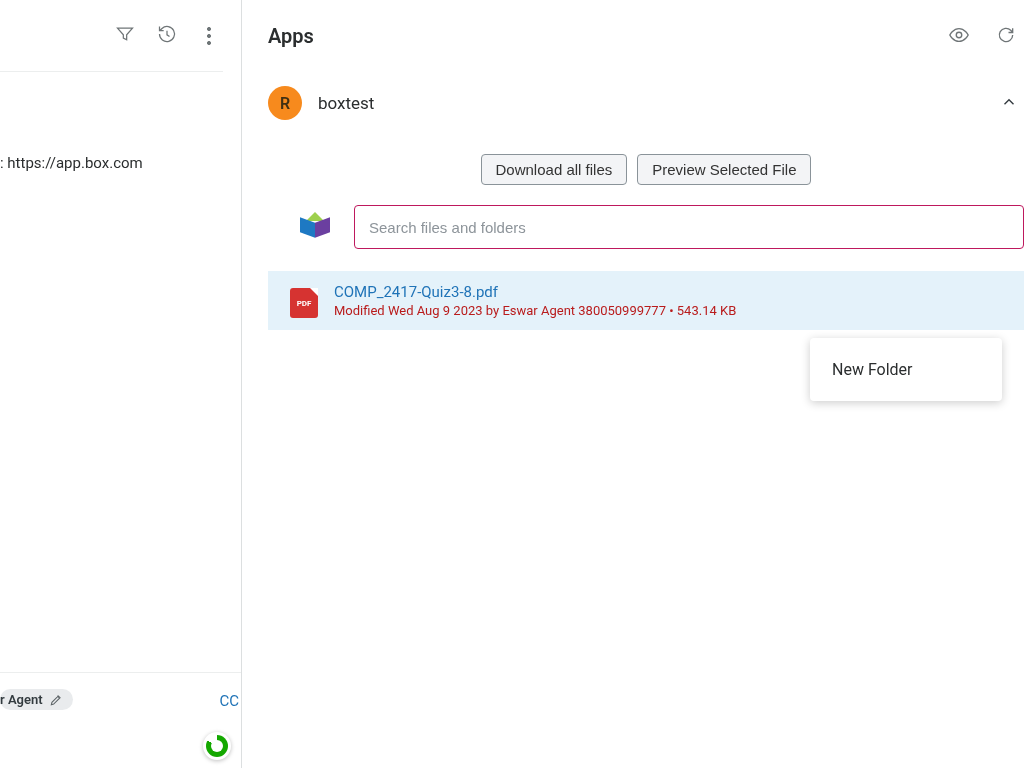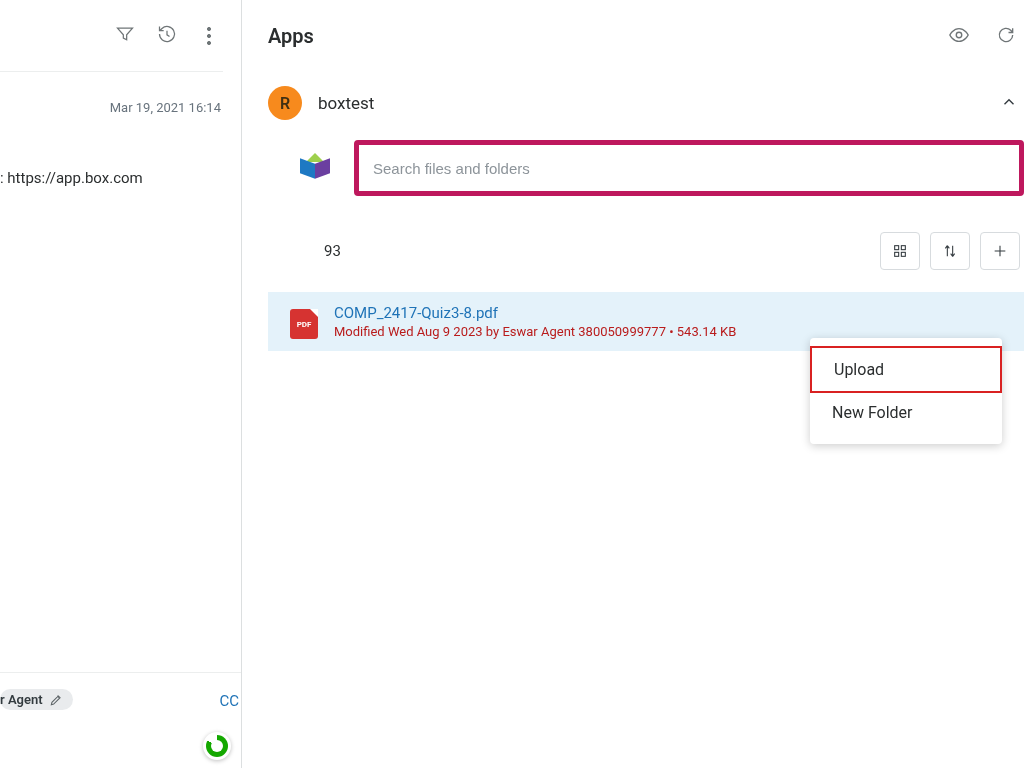--- a/index.html
+++ b/index.html
@@ -163,23 +163,23 @@
       position: relative;
       flex:none;
     }
     
     .box-logo .top { position:absolute; left:6px; top:0; width:0; height:0; border-left:9px solid transparent; border-right:9px solid transparent; border-bottom:9px solid #9ed04d; }
     .box-logo .left { position:absolute; left:0; top:8px; width:15px; height:15px; background:#1e79c3; transform: skewY(20deg); }
     .box-logo .right { position:absolute; left:15px; top:8px; width:15px; height:15px; background:#6b3fa0; transform: skewY(-20deg); }
 
     .search-input {
       flex: 1;
-      border: 5px solid #be185d;
+      border: 1px solid #be185d;
       border-radius: 4px;
-      height: 56px;
+      height: 44px;
       padding: 0 14px;
       font-size: 15px;
       color: #333;
     }
     .search-input::placeholder { color: #8d949a; }
 
     .count-row {
       display: flex;
       align-items: center;
       justify-content: space-between;
@@ -275,21 +275,20 @@
     <span class="dot-btn">
       <svg width="4" height="18" viewBox="0 0 4 18">
           <circle cx="2" cy="2" r="1.6" fill="#6f7577"></circle>
           <circle cx="2" cy="9" r="1.6" fill="#6f7577"></circle>
           <circle cx="2" cy="16" r="1.6" fill="#6f7577"></circle>
         </svg>
     </span>
   </div>
 
   <div class="msg-block1">
-    <div class="timestamp">Mar 19, 2021 16:14</div>
     <div class="link-text">: https://app.box.com</div>
   </div>
 
 
   <div class="left-bottom">
     <span class="agent-pill">
       <span>r Agent</span>
       <svg width="14" height="14" viewBox="0 0 24 24" fill="none" stroke-width="1.8">
           <path d="M4 20l4-1 11-11-3-3L5 16l-1 4zM14 5l3 3"></path>
         </svg>
@@ -326,60 +325,39 @@
       <div class="avatar">R</div>
       <div class="connector-name">boxtest</div>
     </div>
     <span class="chev-up">
       <svg width="18" height="18" viewBox="0 0 24 24" fill="none" stroke-width="1.8">
           <path d="M6 15l6-6 6 6"></path>
         </svg>
     </span>
   </div>
 
+  <div class="buttons-row">
+    <button class="std-button">Download all files</button>
+    <button class="std-button">Preview Selected File</button>
+  </div>
 
   <div class="search-row">
     <div class="box-logo">
       <div class="top"></div>
         <div class="left"></div>
         <div class="right"></div>
     </div>
     <input class="search-input" type="text" placeholder="Search files and folders" style="">
   </div>
 
-  <div class="count-row">
-    <span class="count-number">93</span>
-    <div class="tool-icons">
-      <div class="tool-btn">
-        <svg width="16" height="16" viewBox="0 0 24 24" fill="none" stroke-width="1.6">
-            <rect x="4" y="4" width="6" height="6"></rect>
-            <rect x="14" y="4" width="6" height="6"></rect>
-            <rect x="4" y="14" width="6" height="6"></rect>
-            <rect x="14" y="14" width="6" height="6"></rect>
-          </svg>
-      </div>
-      <div class="tool-btn">
-        <svg width="16" height="16" viewBox="0 0 24 24" fill="none" stroke-width="1.6">
-            <path d="M8 4v16M8 4l-3 4M8 4l3 4"></path>
-            <path d="M16 20V4M16 20l-3-4M16 20l3-4"></path>
-          </svg>
-      </div>
-      <div class="tool-btn">
-        <svg width="16" height="16" viewBox="0 0 24 24" fill="none" stroke-width="1.6">
-            <path d="M12 4v16M4 12h16"></path>
-          </svg>
-      </div>
-    </div>
-  </div>
 
   <div class="file-row">
     <div class="pdf-badge">PDF</div>
     <div class="file-texts">
       <div class="fname">COMP_2417-Quiz3-8.pdf</div>
       <div class="fmeta">Modified Wed Aug 9 2023 by Eswar Agent 380050999777 • 543.14 KB</div>
     </div>
   </div>
 
   <div class="dropdown">
-    <div class="item highlight">Upload</div>
     <div class="item">New Folder</div>
   </div>
 </div>
 
 </body></html>

